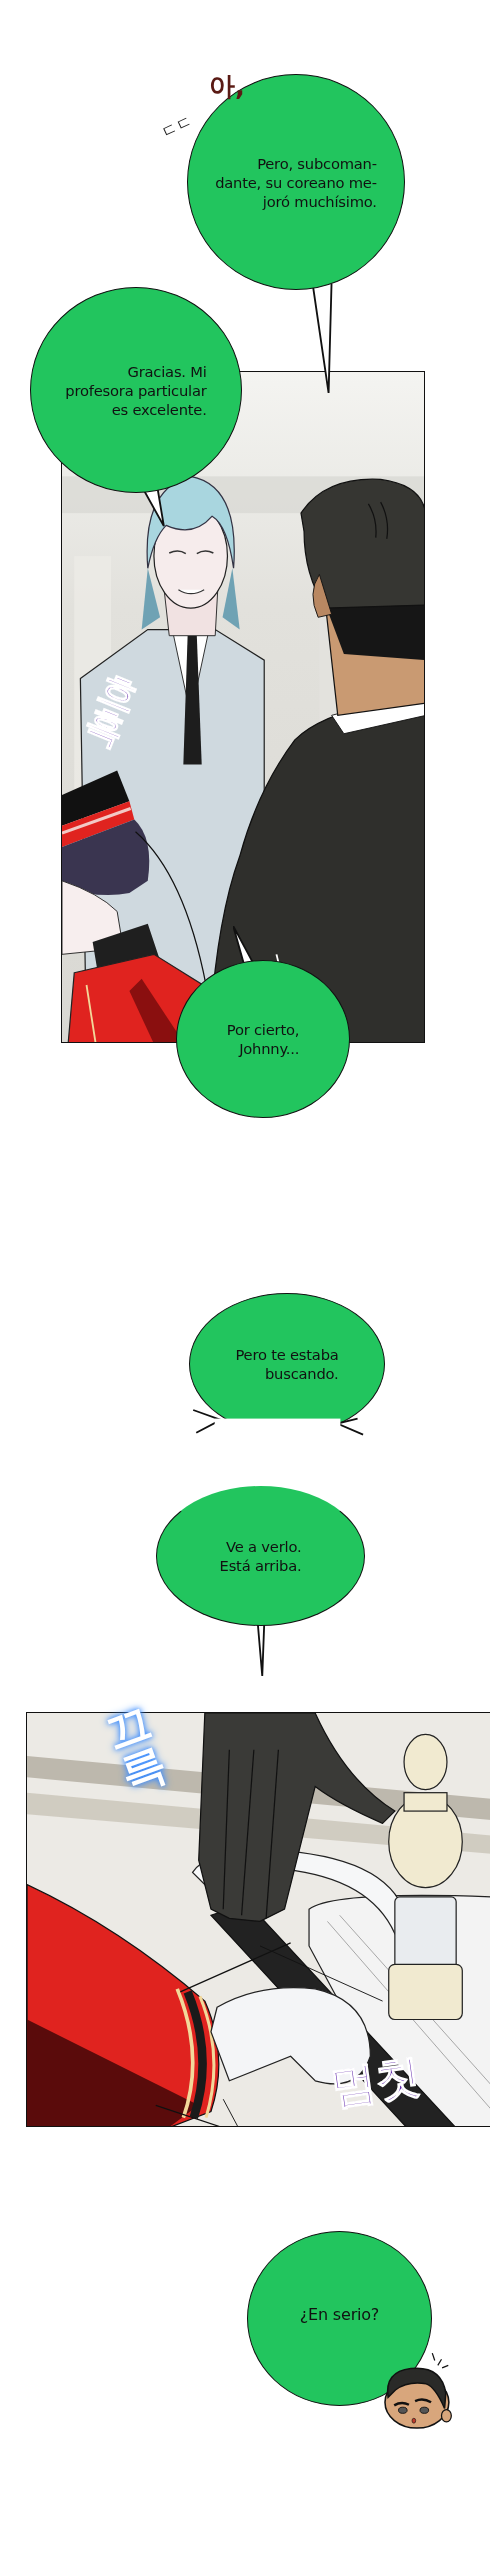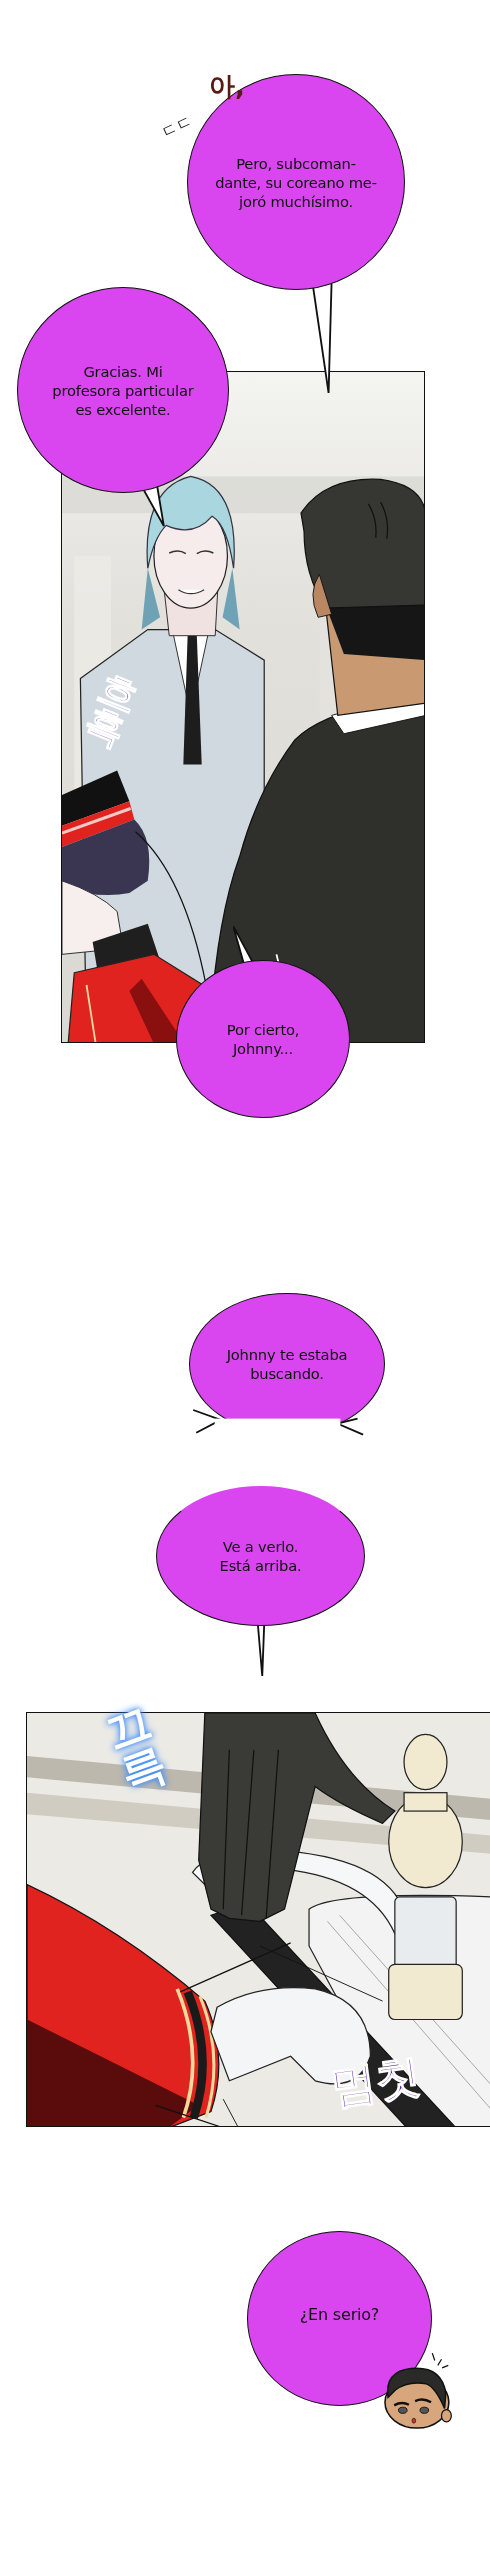--- a/index.html
+++ b/index.html
@@ -1,20 +1,20 @@
 <!DOCTYPE html>
 <html style="font-size:9.8px"><head>
 <meta charset="utf-8">
 <style>
   html, body { margin:0; padding:0; background:#ffffff; }
   body { width:491px; height:2576px; position:relative; overflow:hidden;
          font-family:"DejaVu Sans", sans-serif; }
   .abs { position:absolute; }
-  .bubble { position:absolute; background:#d946ef; border:1.8px solid #111; border-radius:50%;
-            display:flex; align-items:center; justify-content:center; text-align:center;
+  .bubble { position:absolute; background:#22c55e; border:1.8px solid #111; border-radius:50%;
+            display:flex; align-items:center; justify-content:center; text-align:right;
             box-sizing:border-box; z-index:5; }
   .bubble-text { font-family:"DejaVu Sans", sans-serif; font-size:14.7px; line-height:19px;
                  color:#111; white-space:pre-line; letter-spacing:-0.2px; }
   .tail { position:absolute; z-index:4; }
   .panel { position:absolute; border:1.8px solid #111; box-sizing:border-box; overflow:hidden; z-index:2; }
   .sfx { position:absolute; z-index:6; font-family:"DejaVu Sans", sans-serif; font-weight:bold; }
 </style>
 </head>
 <body>
 
@@ -85,40 +85,40 @@
     <path d="M120 750 Q200 820 235 1000" stroke="#111" stroke-width="2" fill="none"></path>
     <path d="M350 950 L385 1096" stroke="#ffffff" stroke-width="3"></path>
   </svg>
 </div>
 <span class="sfx" style="left:95px;top:650px;font-size:39px;color:#5b1fa8;-webkit-text-stroke:1.2px #fff;transform:rotate(22deg);writing-mode:vertical-rl;letter-spacing:-4.9px;">흐흑</span>
 
 <svg class="tail" style="left:138px;top:482px;" width="37" height="46" viewBox="0 0 60 75">
   <path d="M2 0 L42 72 L30 0 Z" fill="#fff" stroke="#111" stroke-width="3"></path>
   <rect x="0" y="0" width="34" height="8" fill="#fff"></rect>
 </svg>
-<div class="bubble" style="left:17px;top:287px;width:212px;height:206px;">
+<div class="bubble" style="left:30px;top:287px;width:212px;height:206px;">
   <span class="bubble-text">Gracias. Mi
 profesora particular
 es excelente.</span>
 </div>
 
 <svg class="tail" style="left:233px;top:926px;" width="31" height="49" viewBox="0 0 50 80">
   <path d="M0 0 L22 78 L42 78 Z" fill="#fff" stroke="#111" stroke-width="3"></path>
 </svg>
 <div class="bubble" style="left:176px;top:960px;width:174px;height:158px;">
   <span class="bubble-text">Por cierto,
 Johnny...</span>
 </div>
 
 <svg class="tail" style="left:250px;top:1546px;" width="24.5" height="132" viewBox="0 0 40 215">
   <path d="M2 0 L20 212 L28 0 Z" fill="#fff" stroke="#111" stroke-width="3"></path>
   <rect x="0" y="0" width="30" height="8" fill="#fff"></rect>
 </svg>
 <div class="bubble" style="left:189px;top:1293px;width:196px;height:142px;">
-  <span class="bubble-text">Johnny te estaba
+  <span class="bubble-text">Pero te estaba
 buscando.</span>
 </div>
 <div class="bubble" style="left:156px;top:1486px;width:209px;height:140px;border-top-color:transparent;">
   <span class="bubble-text">Ve a verlo.
 Está arriba.</span>
 </div>
 
 <svg class="abs" style="left:184px;top:1405px;z-index:6;" width="184" height="37" viewBox="0 0 300 60">
   <path d="M15 8 L60 24 L20 45" fill="none" stroke="#111" stroke-width="3"></path>
   <path d="M283 22 L250 30 L292 48" fill="none" stroke="#111" stroke-width="3"></path>

